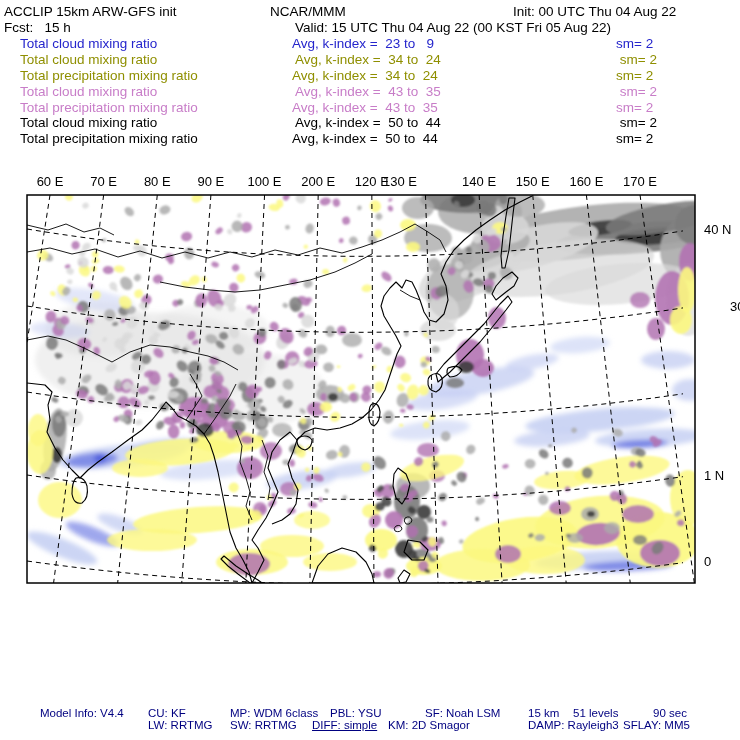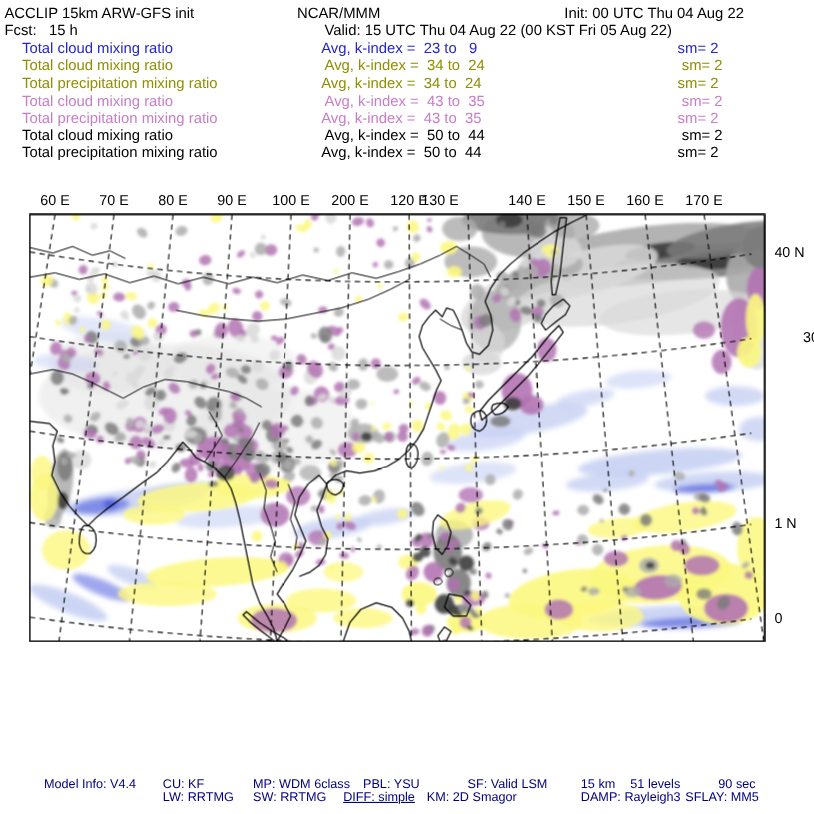--- a/index.html
+++ b/index.html
@@ -737,21 +737,21 @@
       <path d="M396,526 Q401,524 402,529 Q400,533 395,531 Q393,528 396,526"></path>
     </g>
     <rect x="27" y="195" width="668" height="388" fill="none" stroke="#000000" stroke-width="1.5"></rect>
   </svg>
 
 <div id="footer1">
     <span class="footer-seg" style="left: 40px; top: 707px; color: rgb(0, 0, 128);">Model Info: V4.4</span>
     <span class="footer-seg" style="left: 148px; top: 707px; color: rgb(0, 0, 128);">CU: KF</span>
     <span class="footer-seg" style="left: 230px; top: 707px; color: rgb(0, 0, 128);">MP: WDM 6class</span>
     <span class="footer-seg" style="left: 330px; top: 707px; color: rgb(0, 0, 128);">PBL: YSU</span>
-    <span class="footer-seg" style="left: 425px; top: 707px; color: rgb(0, 0, 128);">SF: Valid LSM</span>
+    <span class="footer-seg" style="left: 425px; top: 707px; color: rgb(0, 0, 128);">SF: Noah LSM</span>
     <span class="footer-seg" style="left: 528px; top: 707px; color: rgb(0, 0, 128);">15 km</span>
     <span class="footer-seg" style="left: 573px; top: 707px; color: rgb(0, 0, 128);">51 levels</span>
     <span class="footer-seg" style="left: 653px; top: 707px; color: rgb(0, 0, 128);">90 sec</span>
   </div>
 <div id="footer2">
     <span class="footer-seg" style="left: 148px; top: 719px; color: rgb(0, 0, 128);">LW: RRTMG</span>
     <span class="footer-seg" style="left: 230px; top: 719px; color: rgb(0, 0, 128);">SW: RRTMG</span>
     <span class="footer-seg" style="left: 312px; top: 719px; color: rgb(0, 0, 128); text-decoration: underline;">DIFF: simple</span>
     <span class="footer-seg" style="left: 388px; top: 719px; color: rgb(0, 0, 128);">KM: 2D Smagor</span>
     <span class="footer-seg" style="left: 528px; top: 719px; color: rgb(0, 0, 128);">DAMP: Rayleigh3</span>

